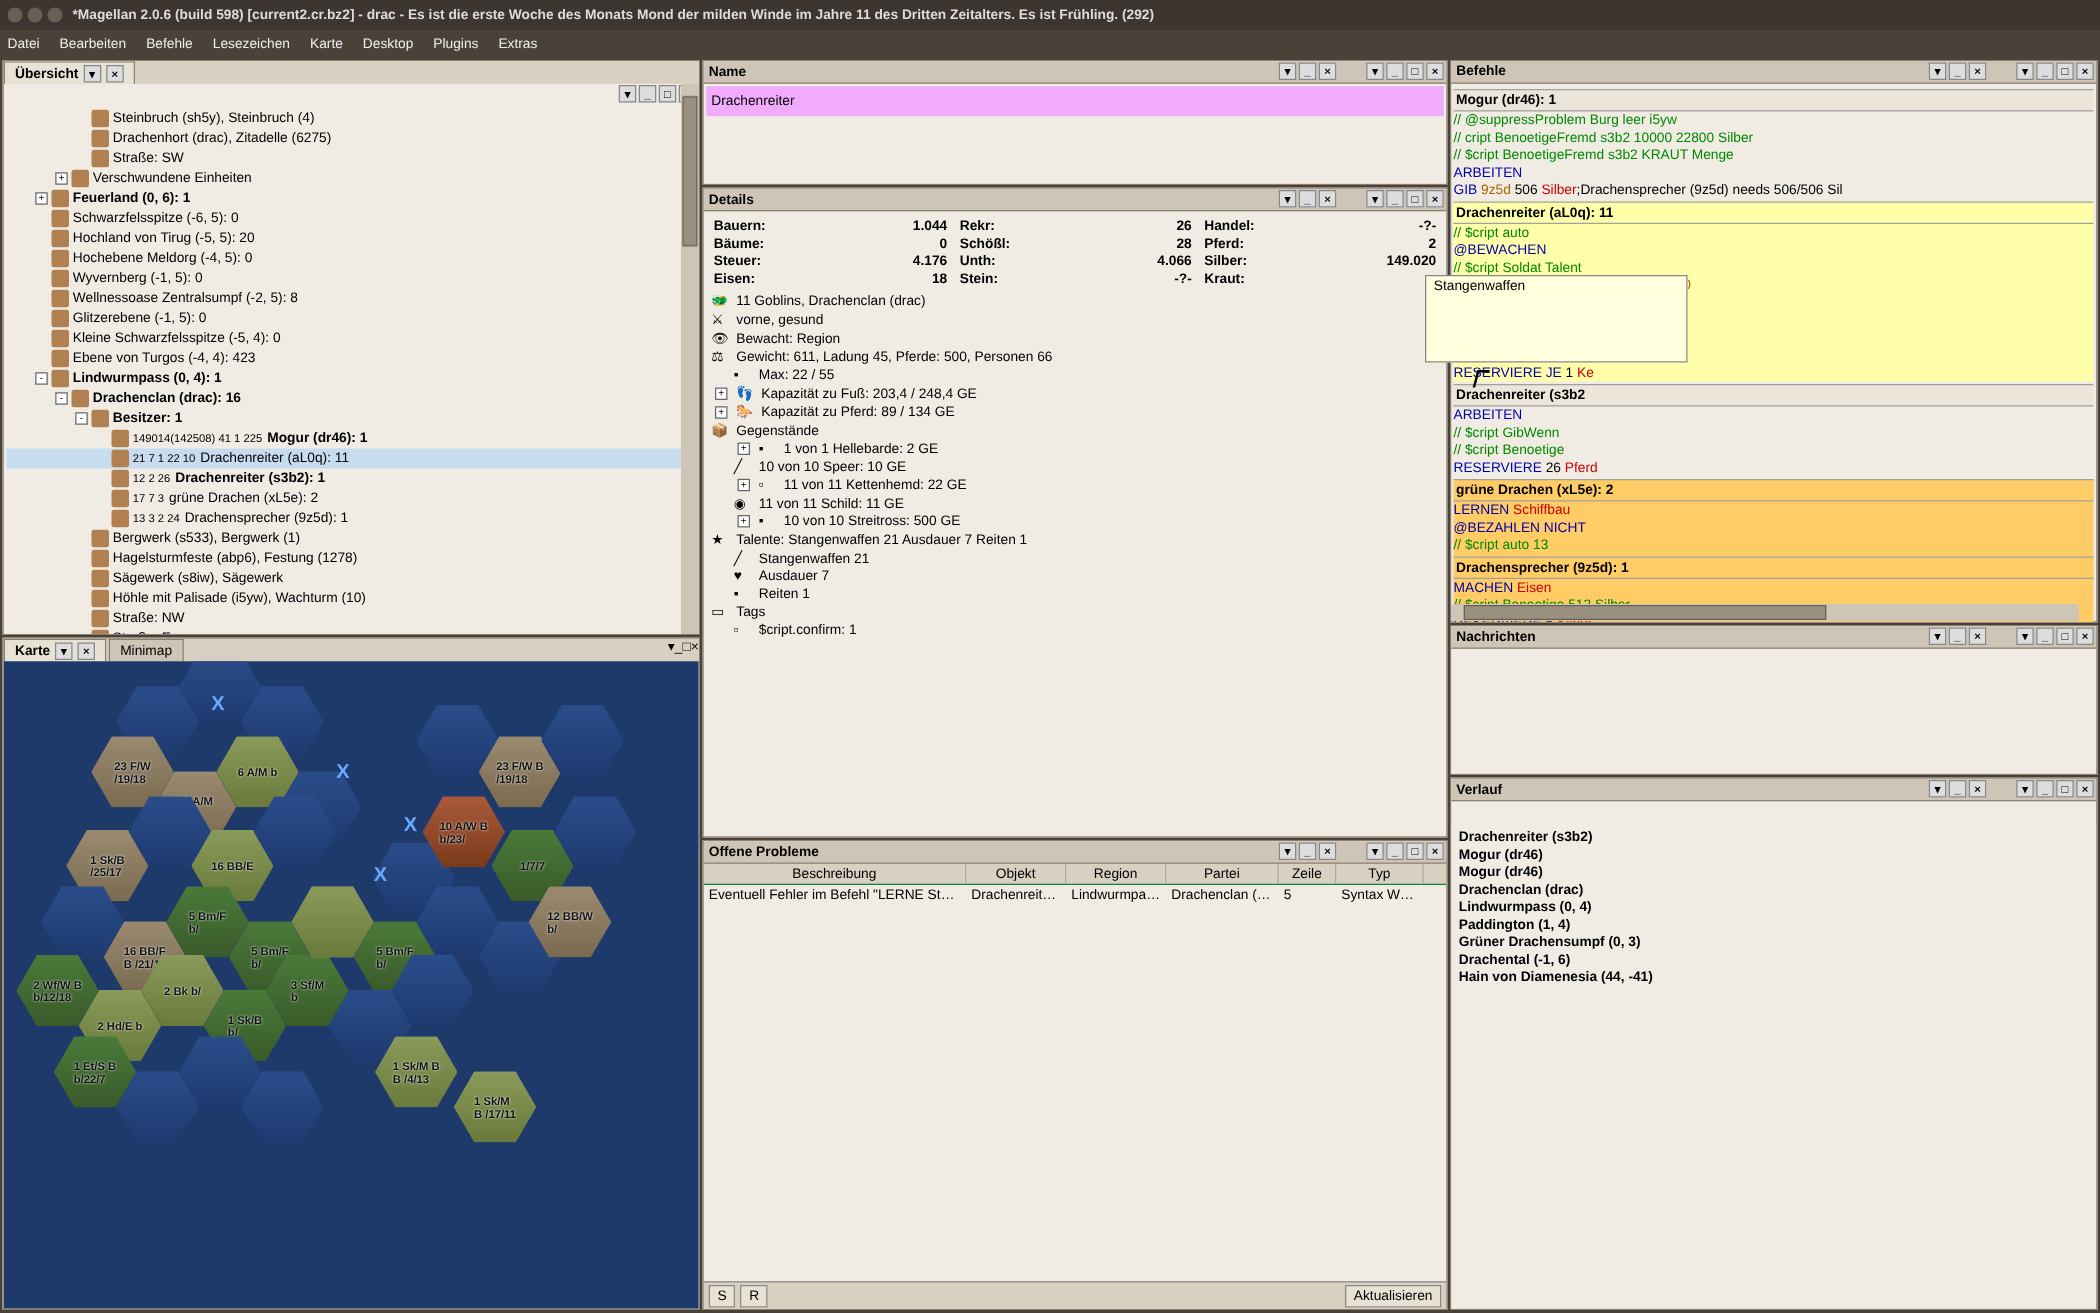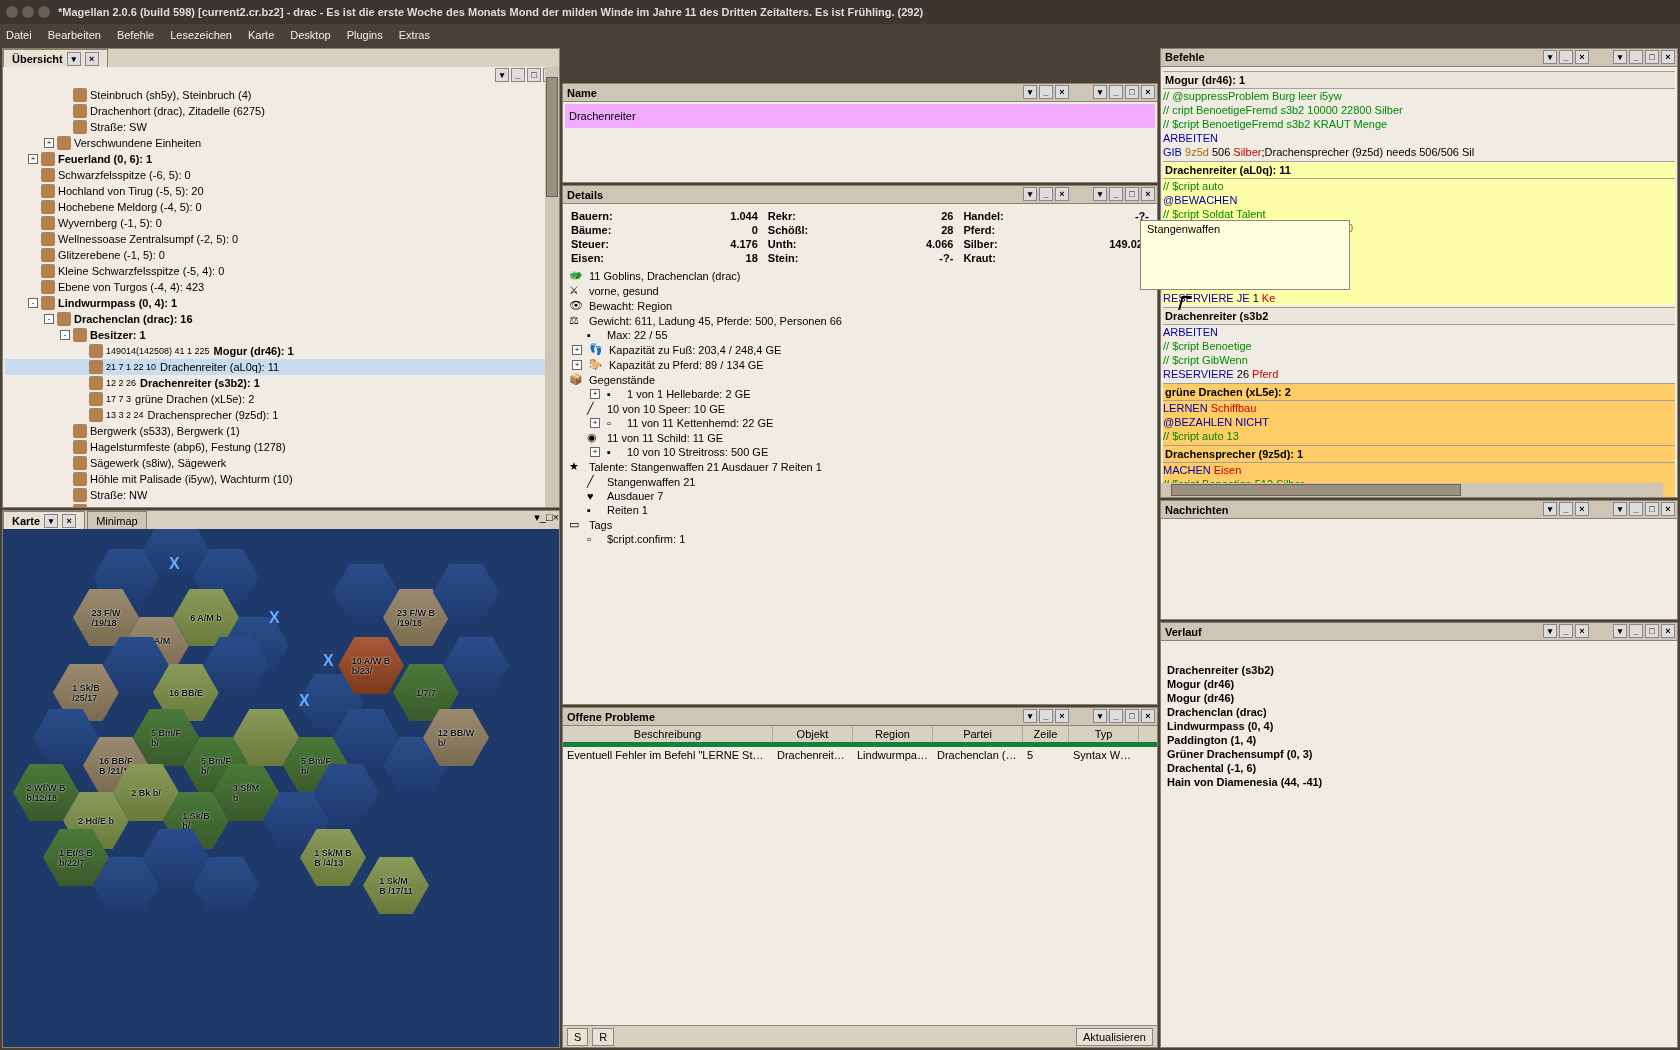--- a/index.html
+++ b/index.html
@@ -36,21 +36,21 @@
 .c-gr{ color:#008800;} .c-bl{ color:#0000aa;} .c-rd{ color:#cc0000;} .c-or{ color:#aa6600;}
 .mapview{ flex:1; background:#1e3a6a; position:relative; overflow:hidden;}
 .hex{ position:absolute; width:66px; height:57px; clip-path:polygon(25% 0,75% 0,100% 50%,75% 100%,25% 100%,0 50%); display:flex; align-items:center; justify-content:center; font-size:9px; font-weight:bold; color:#111; text-shadow:0 0 2px #fff;}
 .hwater{ background:linear-gradient(#2a4d8a,#1e3a70);} 
 .hland{ background:linear-gradient(#8a9a5a,#6a7a3a);}
 .hmtn{ background:linear-gradient(#9a8a70,#7a6a50);}
 .hforest{ background:linear-gradient(#4a7a3a,#3a5a2a);}
 .hvolc{ background:linear-gradient(#aa5a3a,#7a3a1a);}
 .hhex{ outline:2px solid #ff3; z-index:5;}
 .xmark{ position:absolute; color:#6af; font-weight:bold; font-size:16px;}
-.tablehdr{ display:flex; background:#d8d0c0; border-bottom:5px solid #15803d;align-items:center;}
+.tablehdr{ display:flex; background:#d8d0c0; border-bottom:1px solid #15803d;align-items:center;}
 .tablehdr div{ padding:2px 4px; border-right:1px solid #aaa; font-weight:normal; text-align:center;}
 .trow{ display:flex; padding:1px 0;}
 .trow div{ padding:1px 4px; overflow:hidden; text-overflow:ellipsis; white-space:nowrap;}
 .hist-item{ padding:1px 4px; font-weight:bold;}
 .btnrow{ height:22px; background:#d8d0c0; border-top:1px solid #888; display:flex; align-items:center; padding:0 4px; gap:4px;}
 .btn{ border:1px solid #888; background:#e8e2d4; padding:1px 6px; height:18px;}
 .tooltip{ position:absolute; background:#ffffdd; border:1px solid #888; padding:2px 6px; font-size:11px; z-index:100; left:1140px; top:220px; width:210px; height:70px;}
 .scrl{ position:absolute; background:#cec5b6;}
 .scrl.v{ right:0; top:18px; bottom:0; width:14px;}
 .scrl.h{ left:0; right:14px; bottom:0; height:14px;}
@@ -140,21 +140,21 @@
               <span>Hochebene Meldorg (-4, 5): 0</span>
             </div>
             <div class="tree-row" style="padding-left: 20px;">
               <span style="width: 16px; display: inline-block;"></span>
               <span class="ticon"></span>
               <span>Wyvernberg (-1, 5): 0</span>
             </div>
             <div class="tree-row" style="padding-left: 20px;">
               <span style="width: 16px; display: inline-block;"></span>
               <span class="ticon"></span>
-              <span>Wellnessoase Zentralsumpf (-2, 5): 0</span>
+              <span>Wellnessoase Zentralsumpf (-2, 5): 8</span>
             </div>
             <div class="tree-row" style="padding-left: 20px;">
               <span style="width: 16px; display: inline-block;"></span>
               <span class="ticon"></span>
               <span>Glitzerebene (-1, 5): 0</span>
             </div>
             <div class="tree-row" style="padding-left: 20px;">
               <span style="width: 16px; display: inline-block;"></span>
               <span class="ticon"></span>
               <span>Kleine Schwarzfelsspitze (-5, 4): 0</span>
@@ -299,21 +299,21 @@
             <div class="hex hland" style="left: 297px; top: 300px;">1 Sk/M B<br>B /4/13</div>
             <div class="hex hland" style="left: 360px; top: 328px;">1 Sk/M<br>B /17/11</div>
             <div class="xmark" style="left: 166px; top: 26px;">X</div>
             <div class="xmark" style="left: 266px; top: 80px;">X</div>
             <div class="xmark" style="left: 320px; top: 123px;">X</div>
             <div class="xmark" style="left: 296px; top: 163px;">X</div>
           </div>
     </div>
   </div>
   <div class="col colM">
-    <div class="panel" style="height:100px;margin-top:35px;">
+    <div class="panel" style="height:100px;">
       <div class="ptitle">
             <span>Name</span>
             <span class="pctrls">
               <span class="ic">▾</span>
               <span class="ic">_</span>
               <span class="ic">×</span>
               <span style="width:20px"></span>
               <span class="ic">▾</span>
               <span class="ic">_</span>
               <span class="ic">□</span>
@@ -520,22 +520,22 @@
               <div class="c-or">; Stangenwaffen 21 1.0 Ausdauer 7 1.0</div>
               <div><span class="c-bl">LERNE</span> <span class="c-rd">Stangenwaffe</span></div>
               <div><span class="c-bl">RESERVIERE</span> 10 <span class="c-rd">Spee</span></div>
               <div><span class="c-bl">RESERVIERE</span> 1 <span class="c-rd">Helle</span></div>
               <div><span class="c-bl">RESERVIERE JE</span> 1 <span class="c-rd">Sc</span></div>
               <div><span class="c-bl">RESERVIERE JE</span> 1 <span class="c-rd">Ke</span></div>
             </div>
             <div>
               <div class="cmdhdr">Drachenreiter (s3b2</div>
               <div class="c-bl">ARBEITEN</div>
+              <div class="c-gr">// $cript GibWenn</div>
               <div class="c-gr">// $cript Benoetige</div>
-              <div class="c-gr">// $cript GibWenn</div>
               <div><span class="c-bl">RESERVIERE</span> 26 <span class="c-rd">Pferd</span></div>
             </div>
             <div class="bg-org">
               <div class="cmdhdr">grüne Drachen (xL5e): 2</div>
               <div><span class="c-bl">LERNEN</span> <span class="c-rd">Schiffbau</span></div>
               <div class="c-bl">@BEZAHLEN NICHT</div>
               <div class="c-gr">// $cript auto 13</div>
               <div class="cmdhdr">Drachensprecher (9z5d): 1</div>
               <div><span class="c-bl">MACHEN</span> <span class="c-rd">Eisen</span></div>
               <div class="c-gr">// $cript Benoetige 512 Silber</div>

